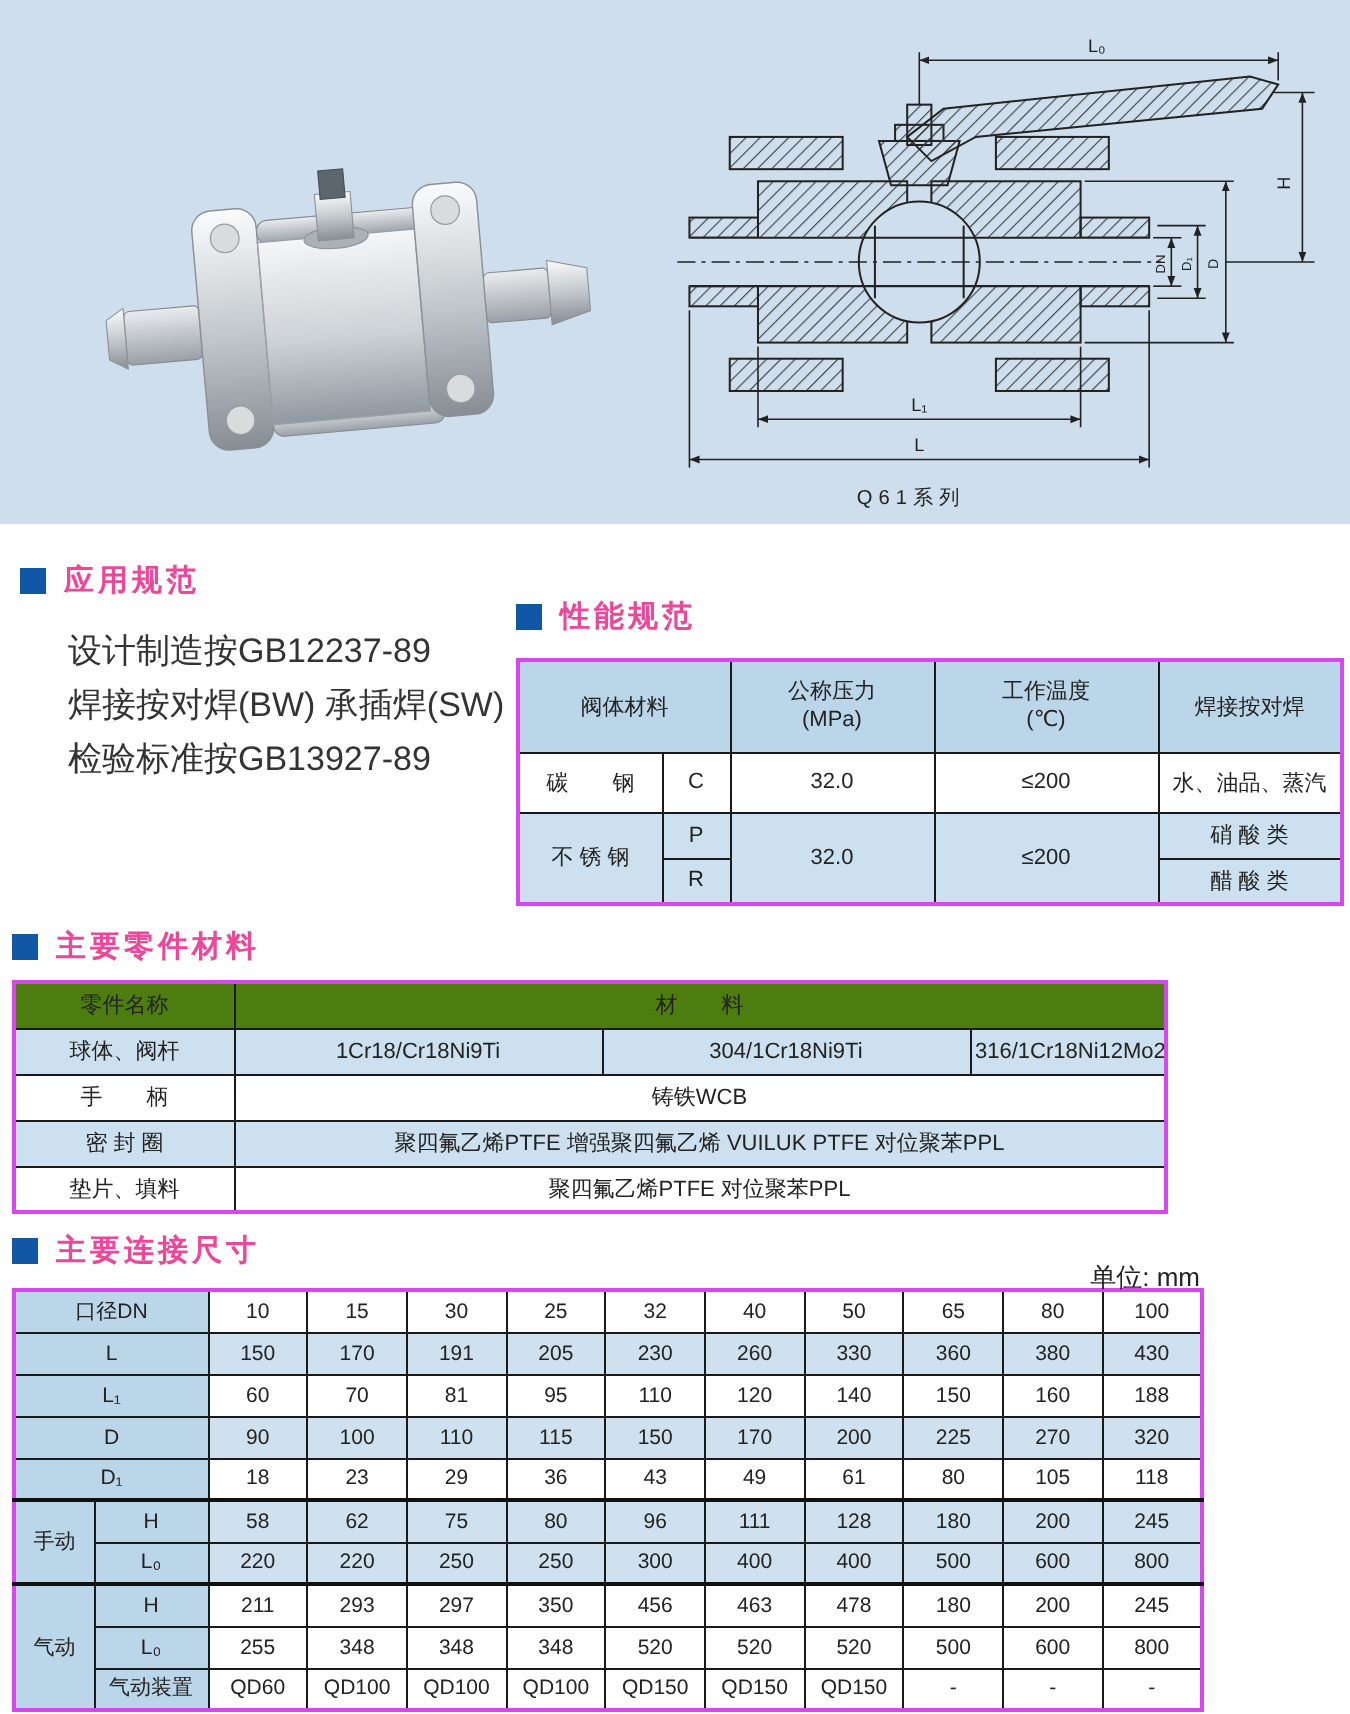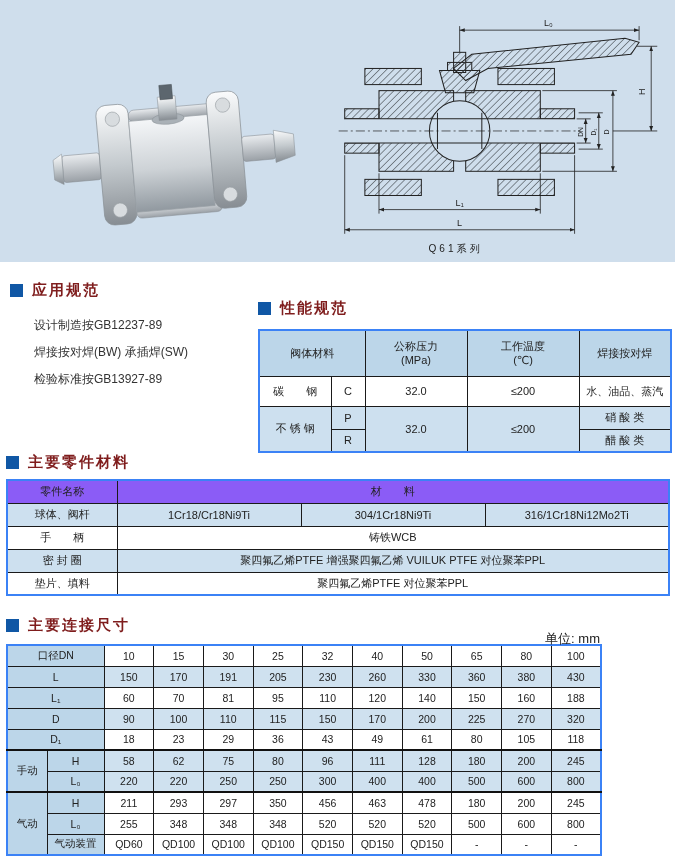--- a/index.html
+++ b/index.html
@@ -7,40 +7,40 @@
     width:675px;height:857px;position:relative;background:#ffffff;
     font-family:"Liberation Sans","DejaVu Sans",sans-serif;color:#222;
     overflow:hidden;
   }
   .hero{position:absolute;left:0;top:0;width:675px;height:262px;background:#cfdeec;}
   .photo-svg{position:absolute;left:48px;top:68px;width:280px;height:188px;}
   .drawing-svg{position:absolute;left:336px;top:12px;width:334px;height:246px;}
   .sec{position:absolute;}
   .sec-head{display:flex;align-items:center;gap:9px;}
   .sec-head .sq{width:13px;height:13px;background:#1057a5;flex:0 0 auto;}
-  .sec-head .t{color:#7f1d1d;font-weight:bold;font-size:15px;letter-spacing:2px;}
+  .sec-head .t{color:#ec4899;font-weight:bold;font-size:15px;letter-spacing:2px;}
   .sec-app{left:10px;top:281px;width:242px;}
-  .app-lines{margin:12px 0 0 24px;font-size:12px;color:#333;}
+  .app-lines{margin:12px 0 0 24px;font-size:17px;color:#333;}
   .app-lines div{line-height:27px;white-space:nowrap;}
   .sec-perf{left:258px;top:299px;width:414px;}
-  .sec-mat{left:6px;top:453px;width:664px;}
+  .sec-mat{left:6px;top:464px;width:578px;}
   .sec-dims{left:6px;top:616px;width:596px;}
   table{border-collapse:collapse;background:#fff;table-layout:fixed;}
-  .perf,.mat,.dims{width:100%;border:2px solid #3b82f6;padding-left:16px;}
+  .perf,.mat,.dims{width:100%;border:2px solid #d946ef;padding-left:16px;}
   .perf td,.mat td,.dims td{border:1px solid #1a1a1a;text-align:center;vertical-align:middle;padding:1px 2px;overflow:hidden;}
   .perf{margin-top:11px;font-size:11px;}
   .perf tr.hdr{height:46px;}
   .perf tr.hdr td{background:#bcd6e9;}
   .perf tr.r1{height:30px;}
   .perf tr.r2,.perf tr.r3{height:23px;}
   .perf tr.r2 td,.perf tr.r3 td{background:#cde0ef;}
   .hdr2{display:block;line-height:14px;text-align:center;}
   .mat{margin-top:7px;font-size:11px;}
   .mat tr{height:23px;}
-  .mat tr.hdr td{background:#8b5cf6;}
+  .mat tr.hdr td{background:#4d7c0f;}
   .mat tr.blue td{background:#cde0ef;}
   .dims-head{position:relative;}
   .unit-note{position:absolute;right:2px;top:14px;font-size:13px;color:#222;}
   .dims{margin-top:9px;font-size:10.5px;}
   .dims tr{height:21px;}
   .dims td.lbl,.dims td.grp{background:#bcd6e9;}
   .dims tr.blue td.dcell{background:#cfe1ef;}
   .dims tr.thick td{border-top:2px solid #111;}
   svg text{font-family:"Liberation Sans","DejaVu Sans",sans-serif;}
 </style>

